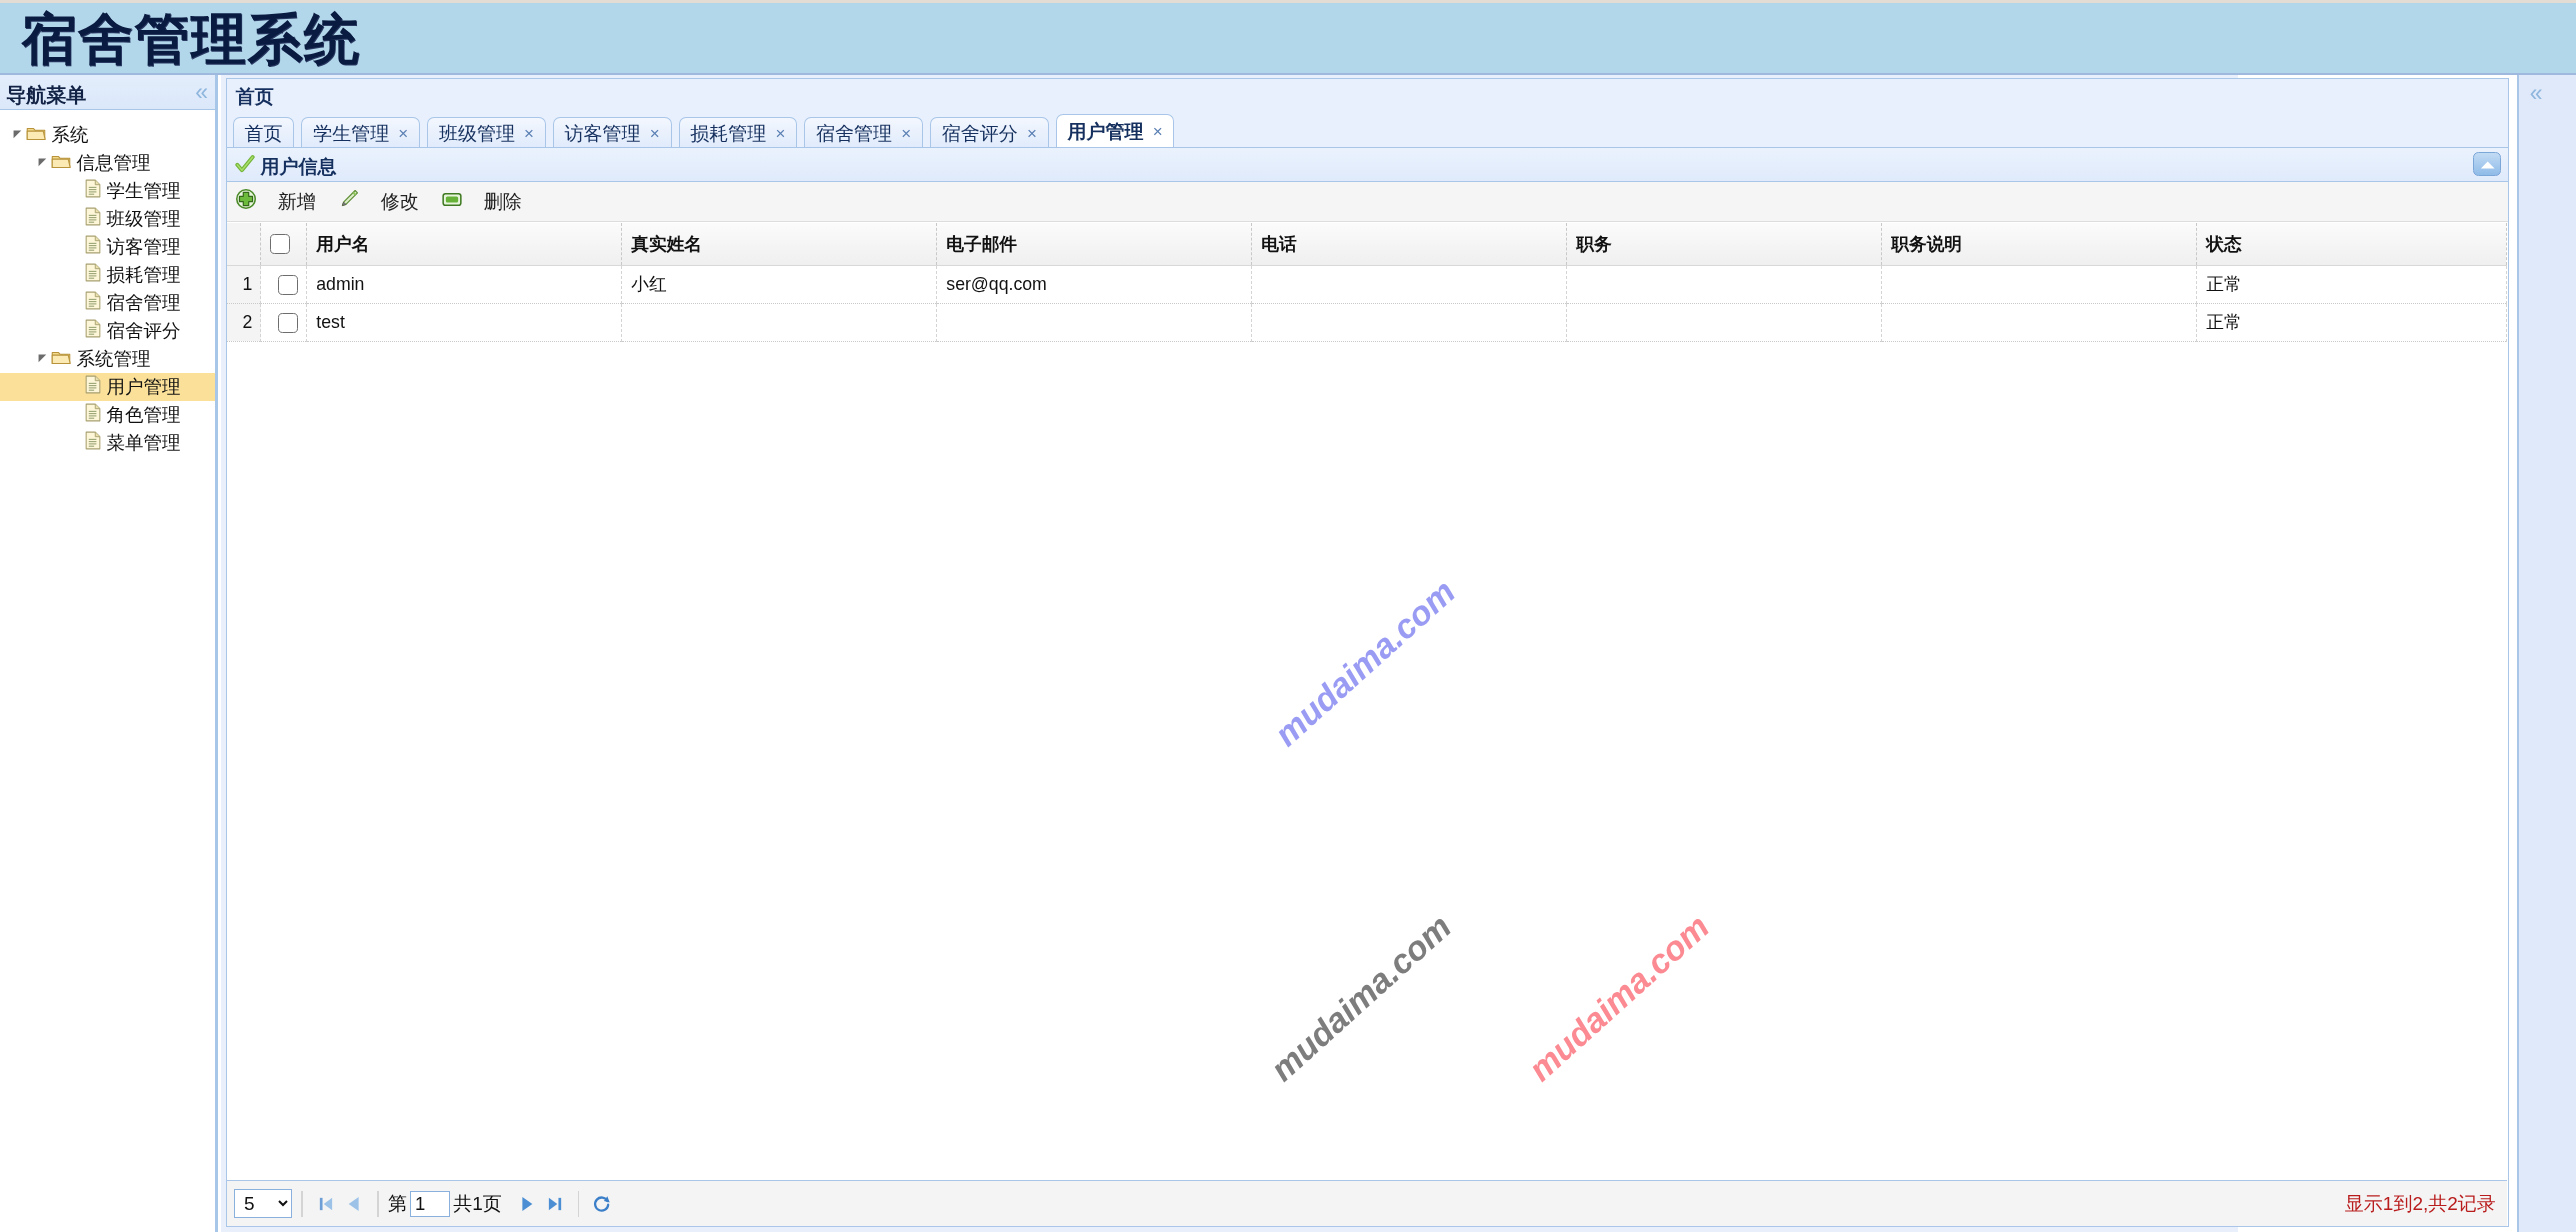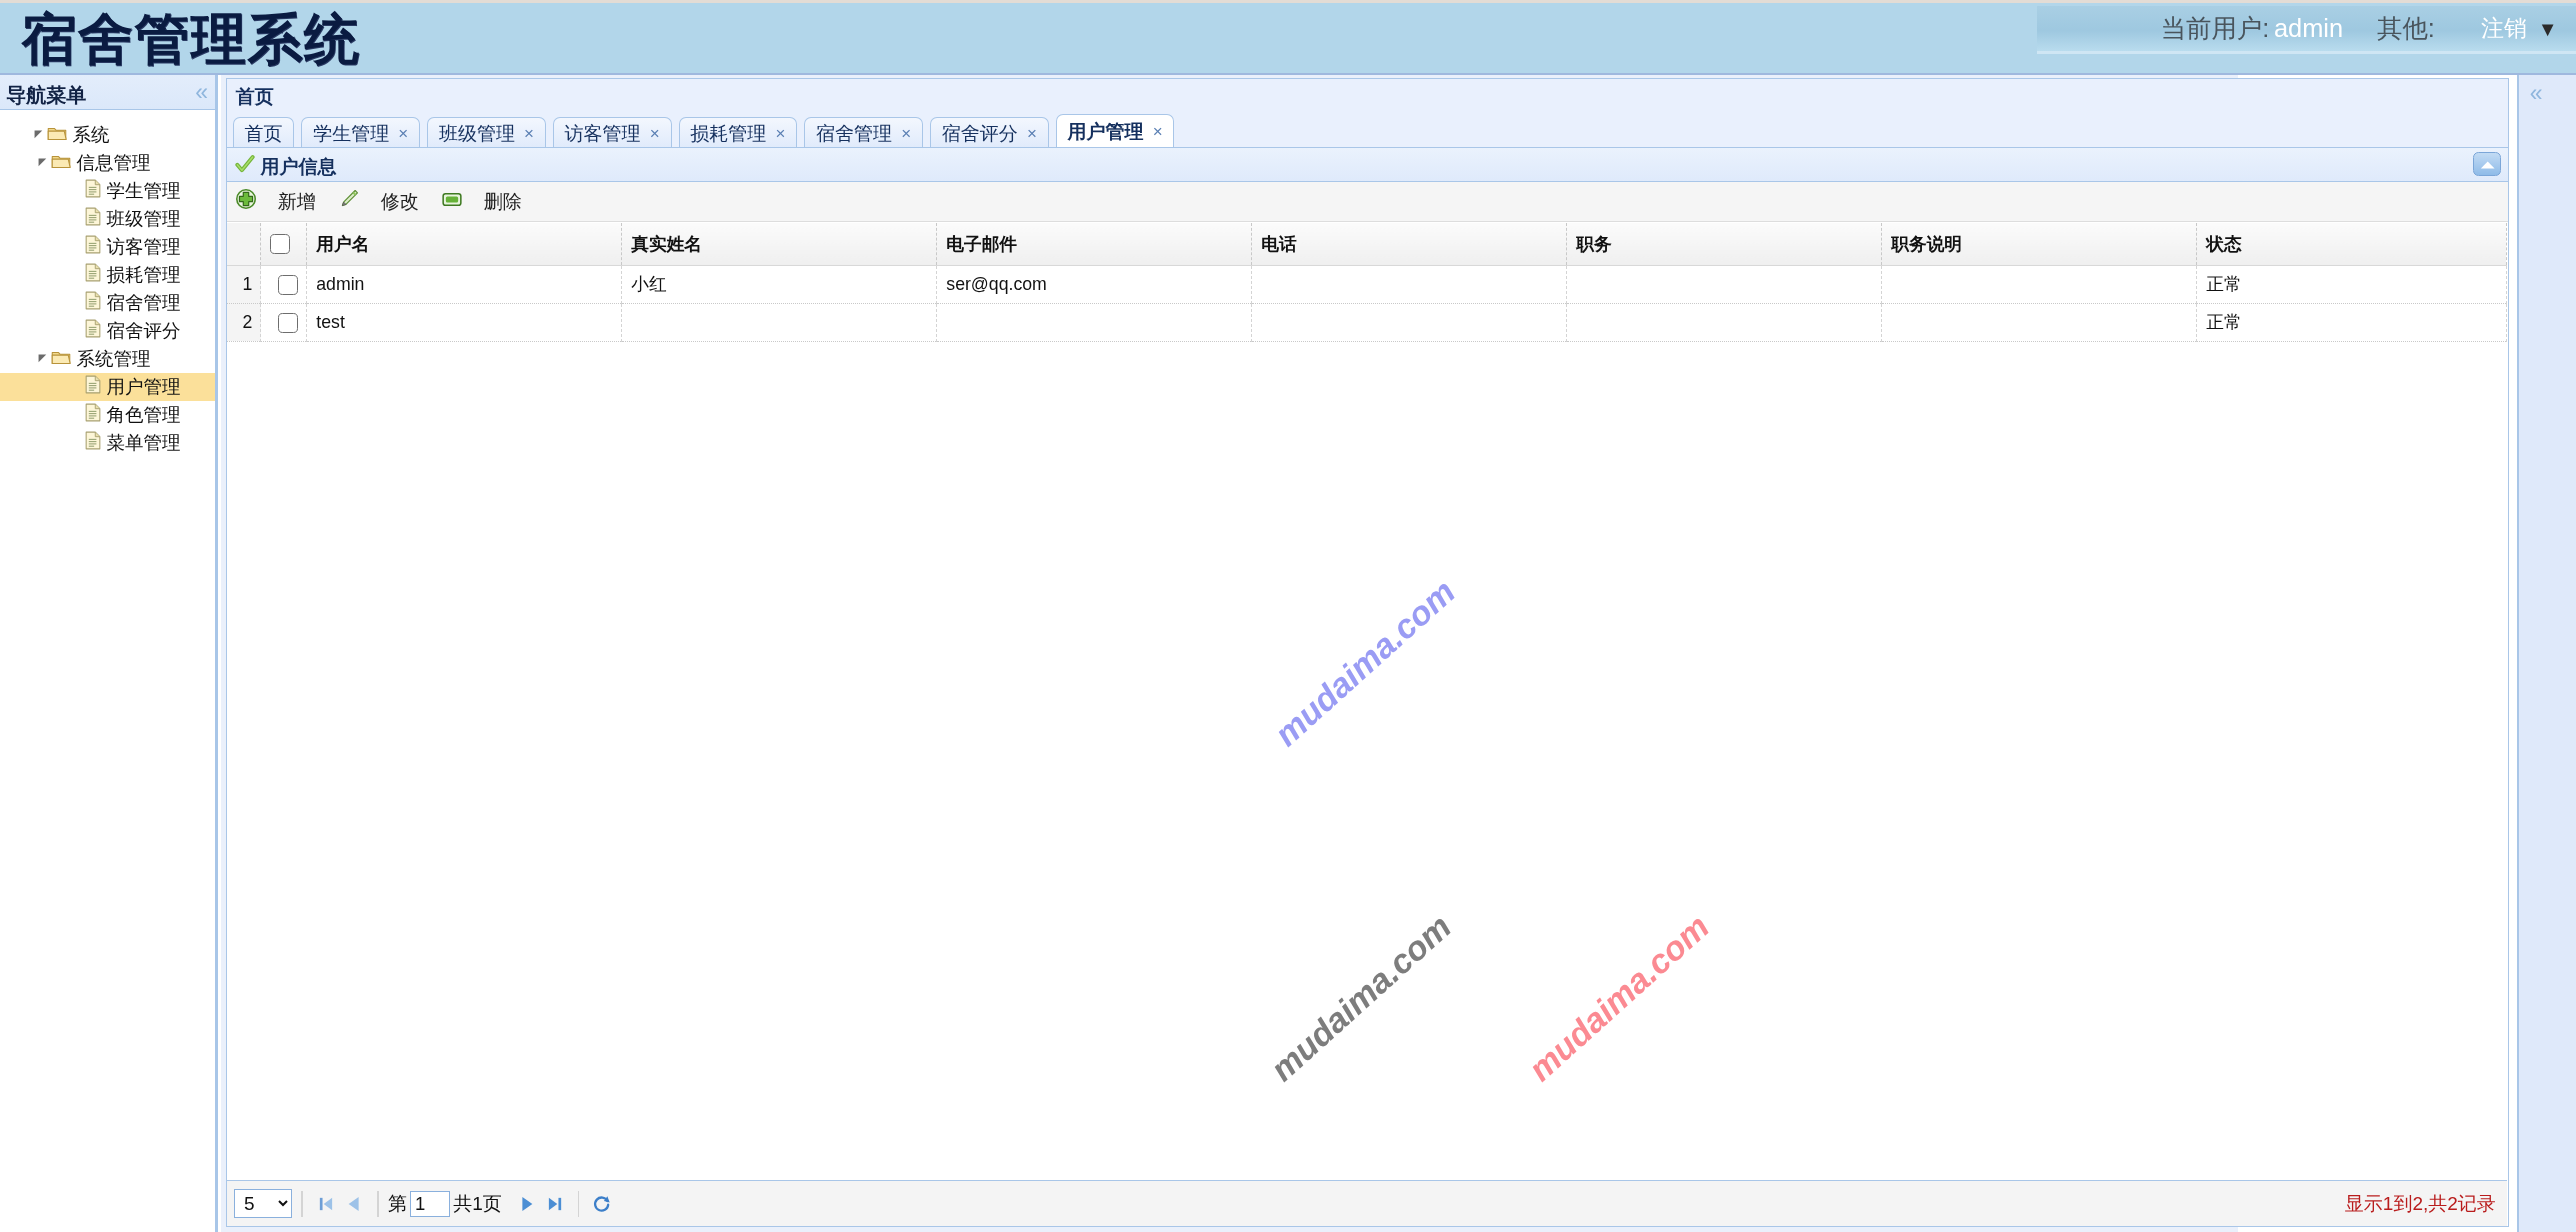--- a/index.html
+++ b/index.html
@@ -93,21 +93,21 @@
     width: 17px; flex: 0 0 17px;
     display: inline-block; text-align: center;
     font-size: 12.3px; color: #555; line-height: 1;
   }
   .tree-arrow svg { display:block; margin: 0 auto; }
   .icon-folder, .icon-file {
     flex: 0 0 auto; display:inline-block;
     margin-right: 5.4px;
   }
   .tree-label { line-height: 23px; }
-  .lvl1 { padding-left: 30px; }
+  .lvl1 { padding-left: 9px; }
   .lvl2 { padding-left: 34px; }
   .lvl3 { padding-left: 68px; }
 
   
   #main {
     position: absolute; left: 221px; top: 0;
     width: 2017px; height: 1157px;
     background: #eaf0fb;
   }
   #breadcrumb-bar {
@@ -311,28 +311,20 @@
     position: absolute; left: 10.8px; top: 4.6px;
     font-size: 23px; color: #8fb6dd; cursor: pointer;
   }
 </style>
 </head>
 <body>
 
 <div id="app-header">
   <div id="app-title">宿舍管理系统</div>
 
-  <div id="header-userbox">
-    <span class="hdr-label">当前用户:</span>
-    <span class="hdr-value">admin</span>
-    <span class="hdr-gap"></span>
-    <span class="hdr-label">其他:</span>
-    <a href="#" id="logout-link">注销</a>
-    <span id="logout-caret">▼</span>
-  </div>
 </div>
 
 <div id="body-region">
 
   <div id="sidebar">
     <div id="sidebar-header">
       <div id="sidebar-title">导航菜单</div>
       <div id="sidebar-collapse">«</div>
     </div>
     <div id="tree">

